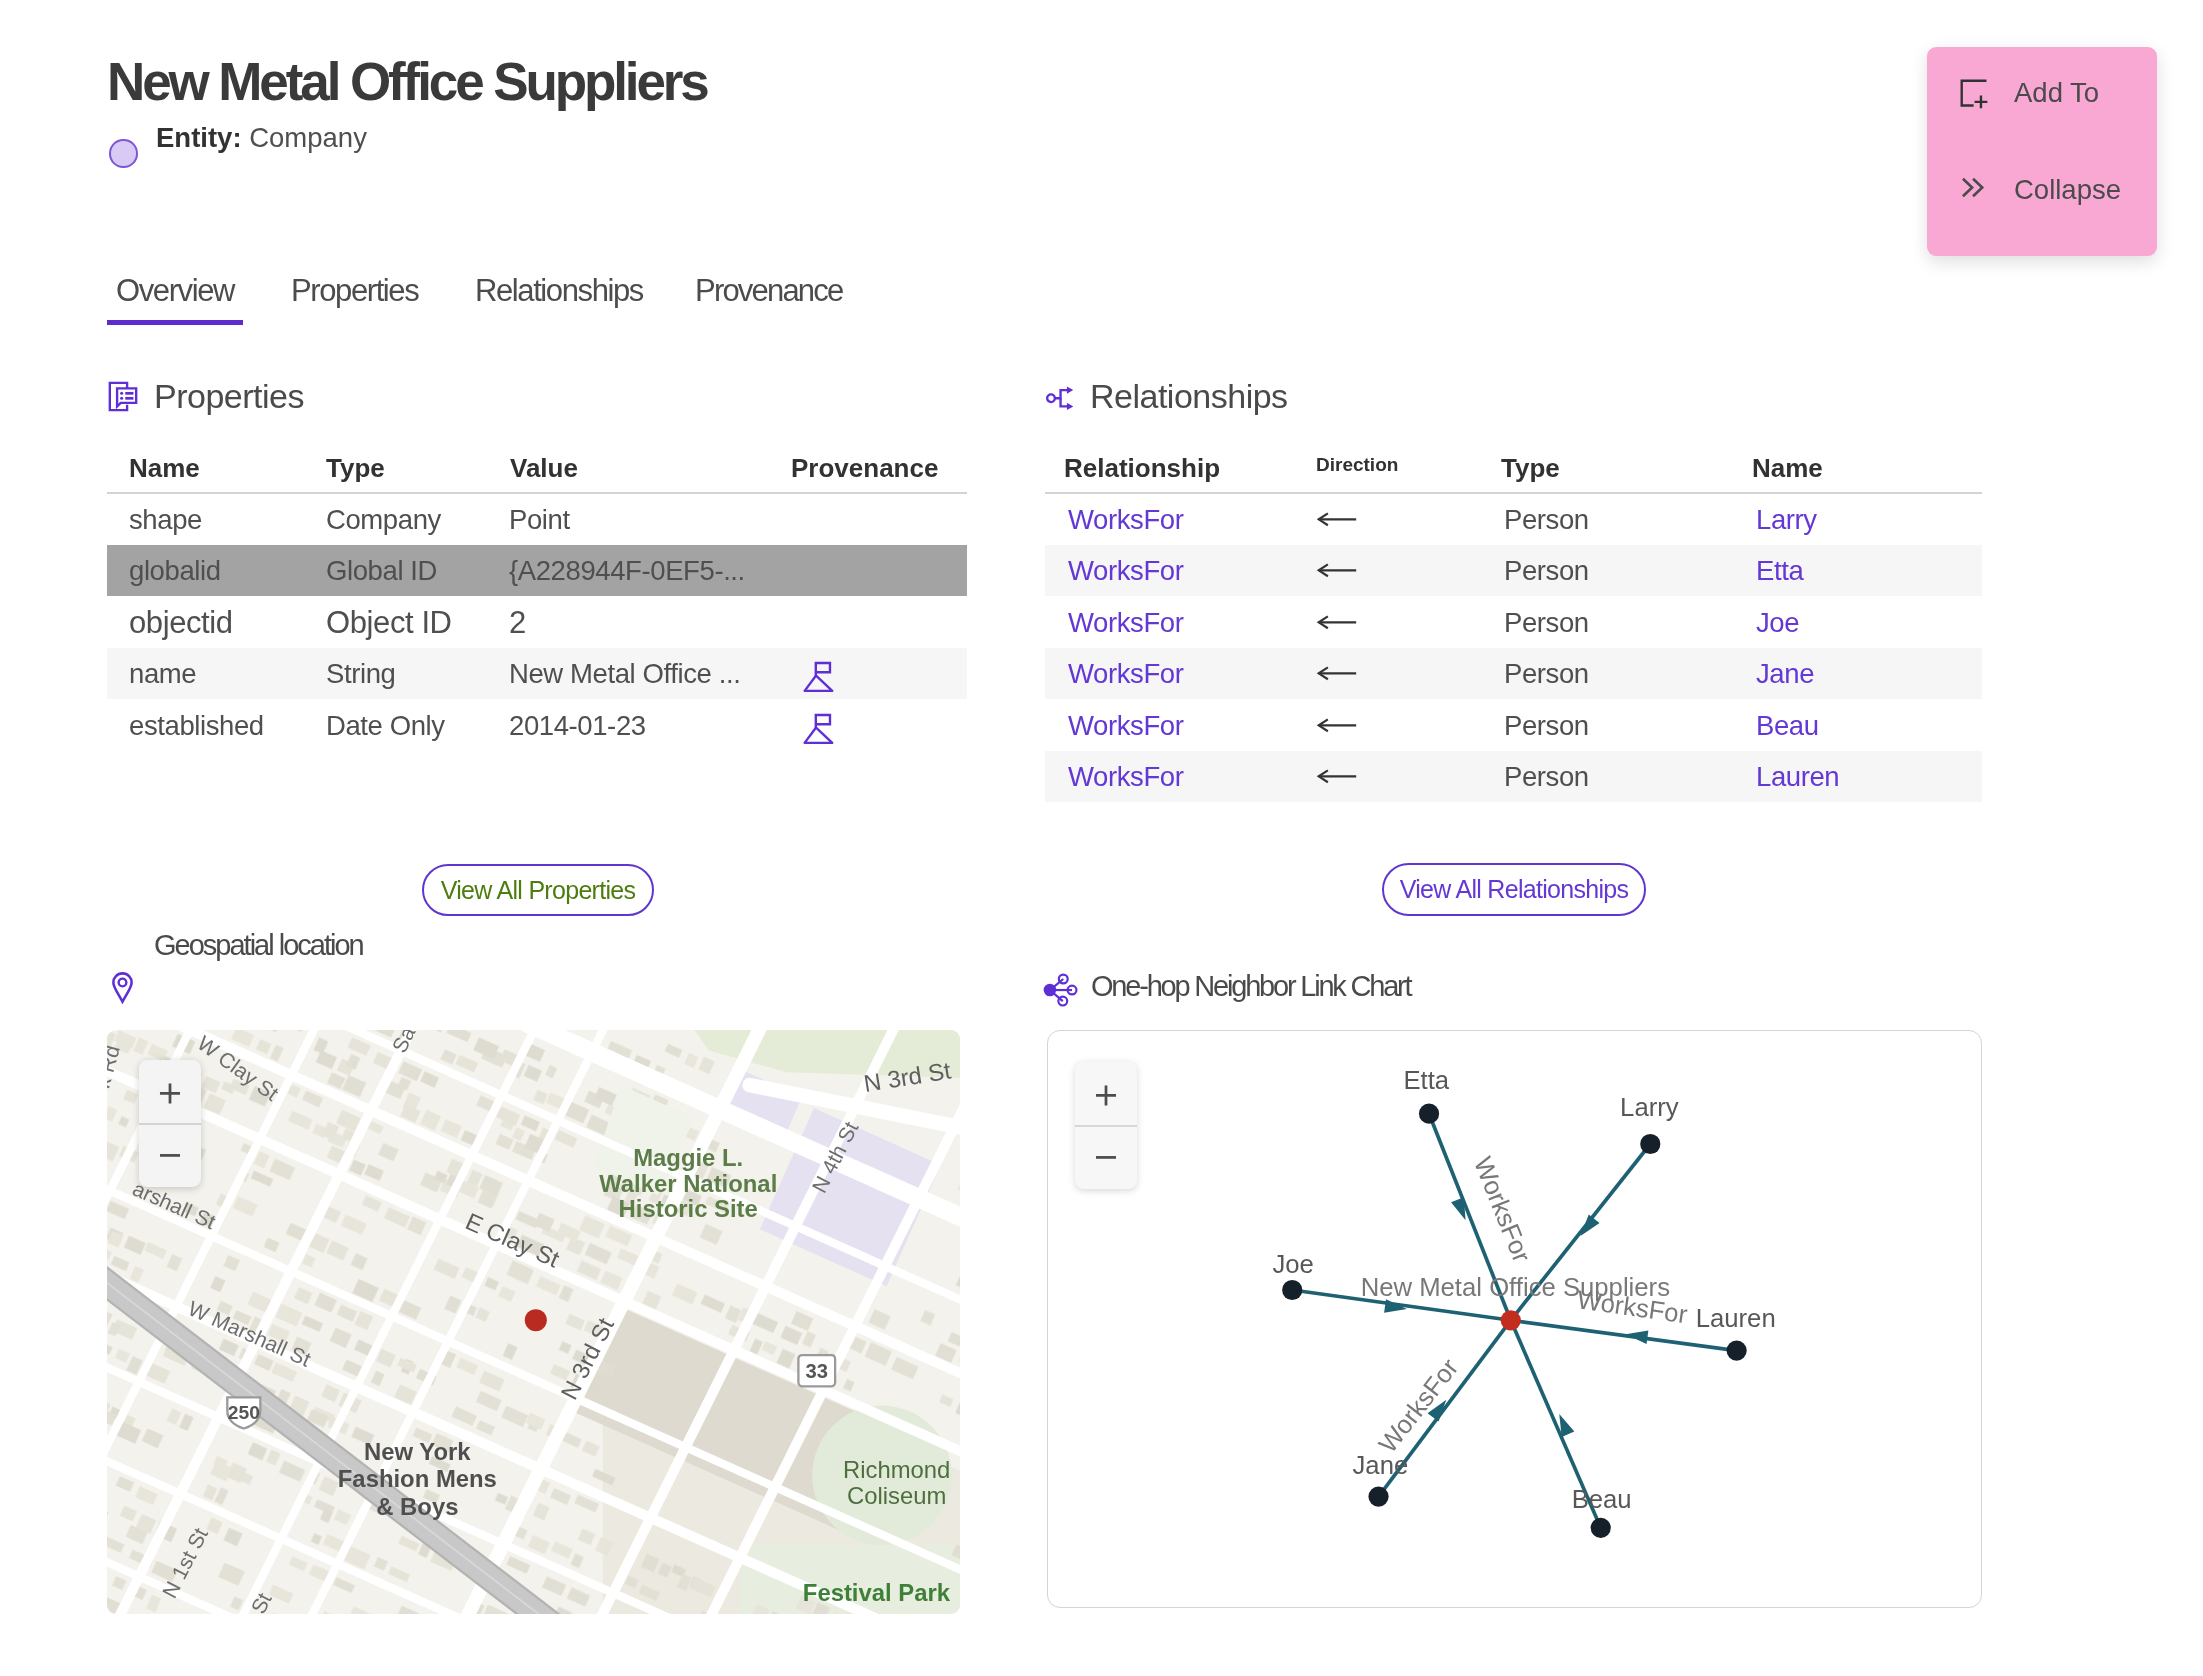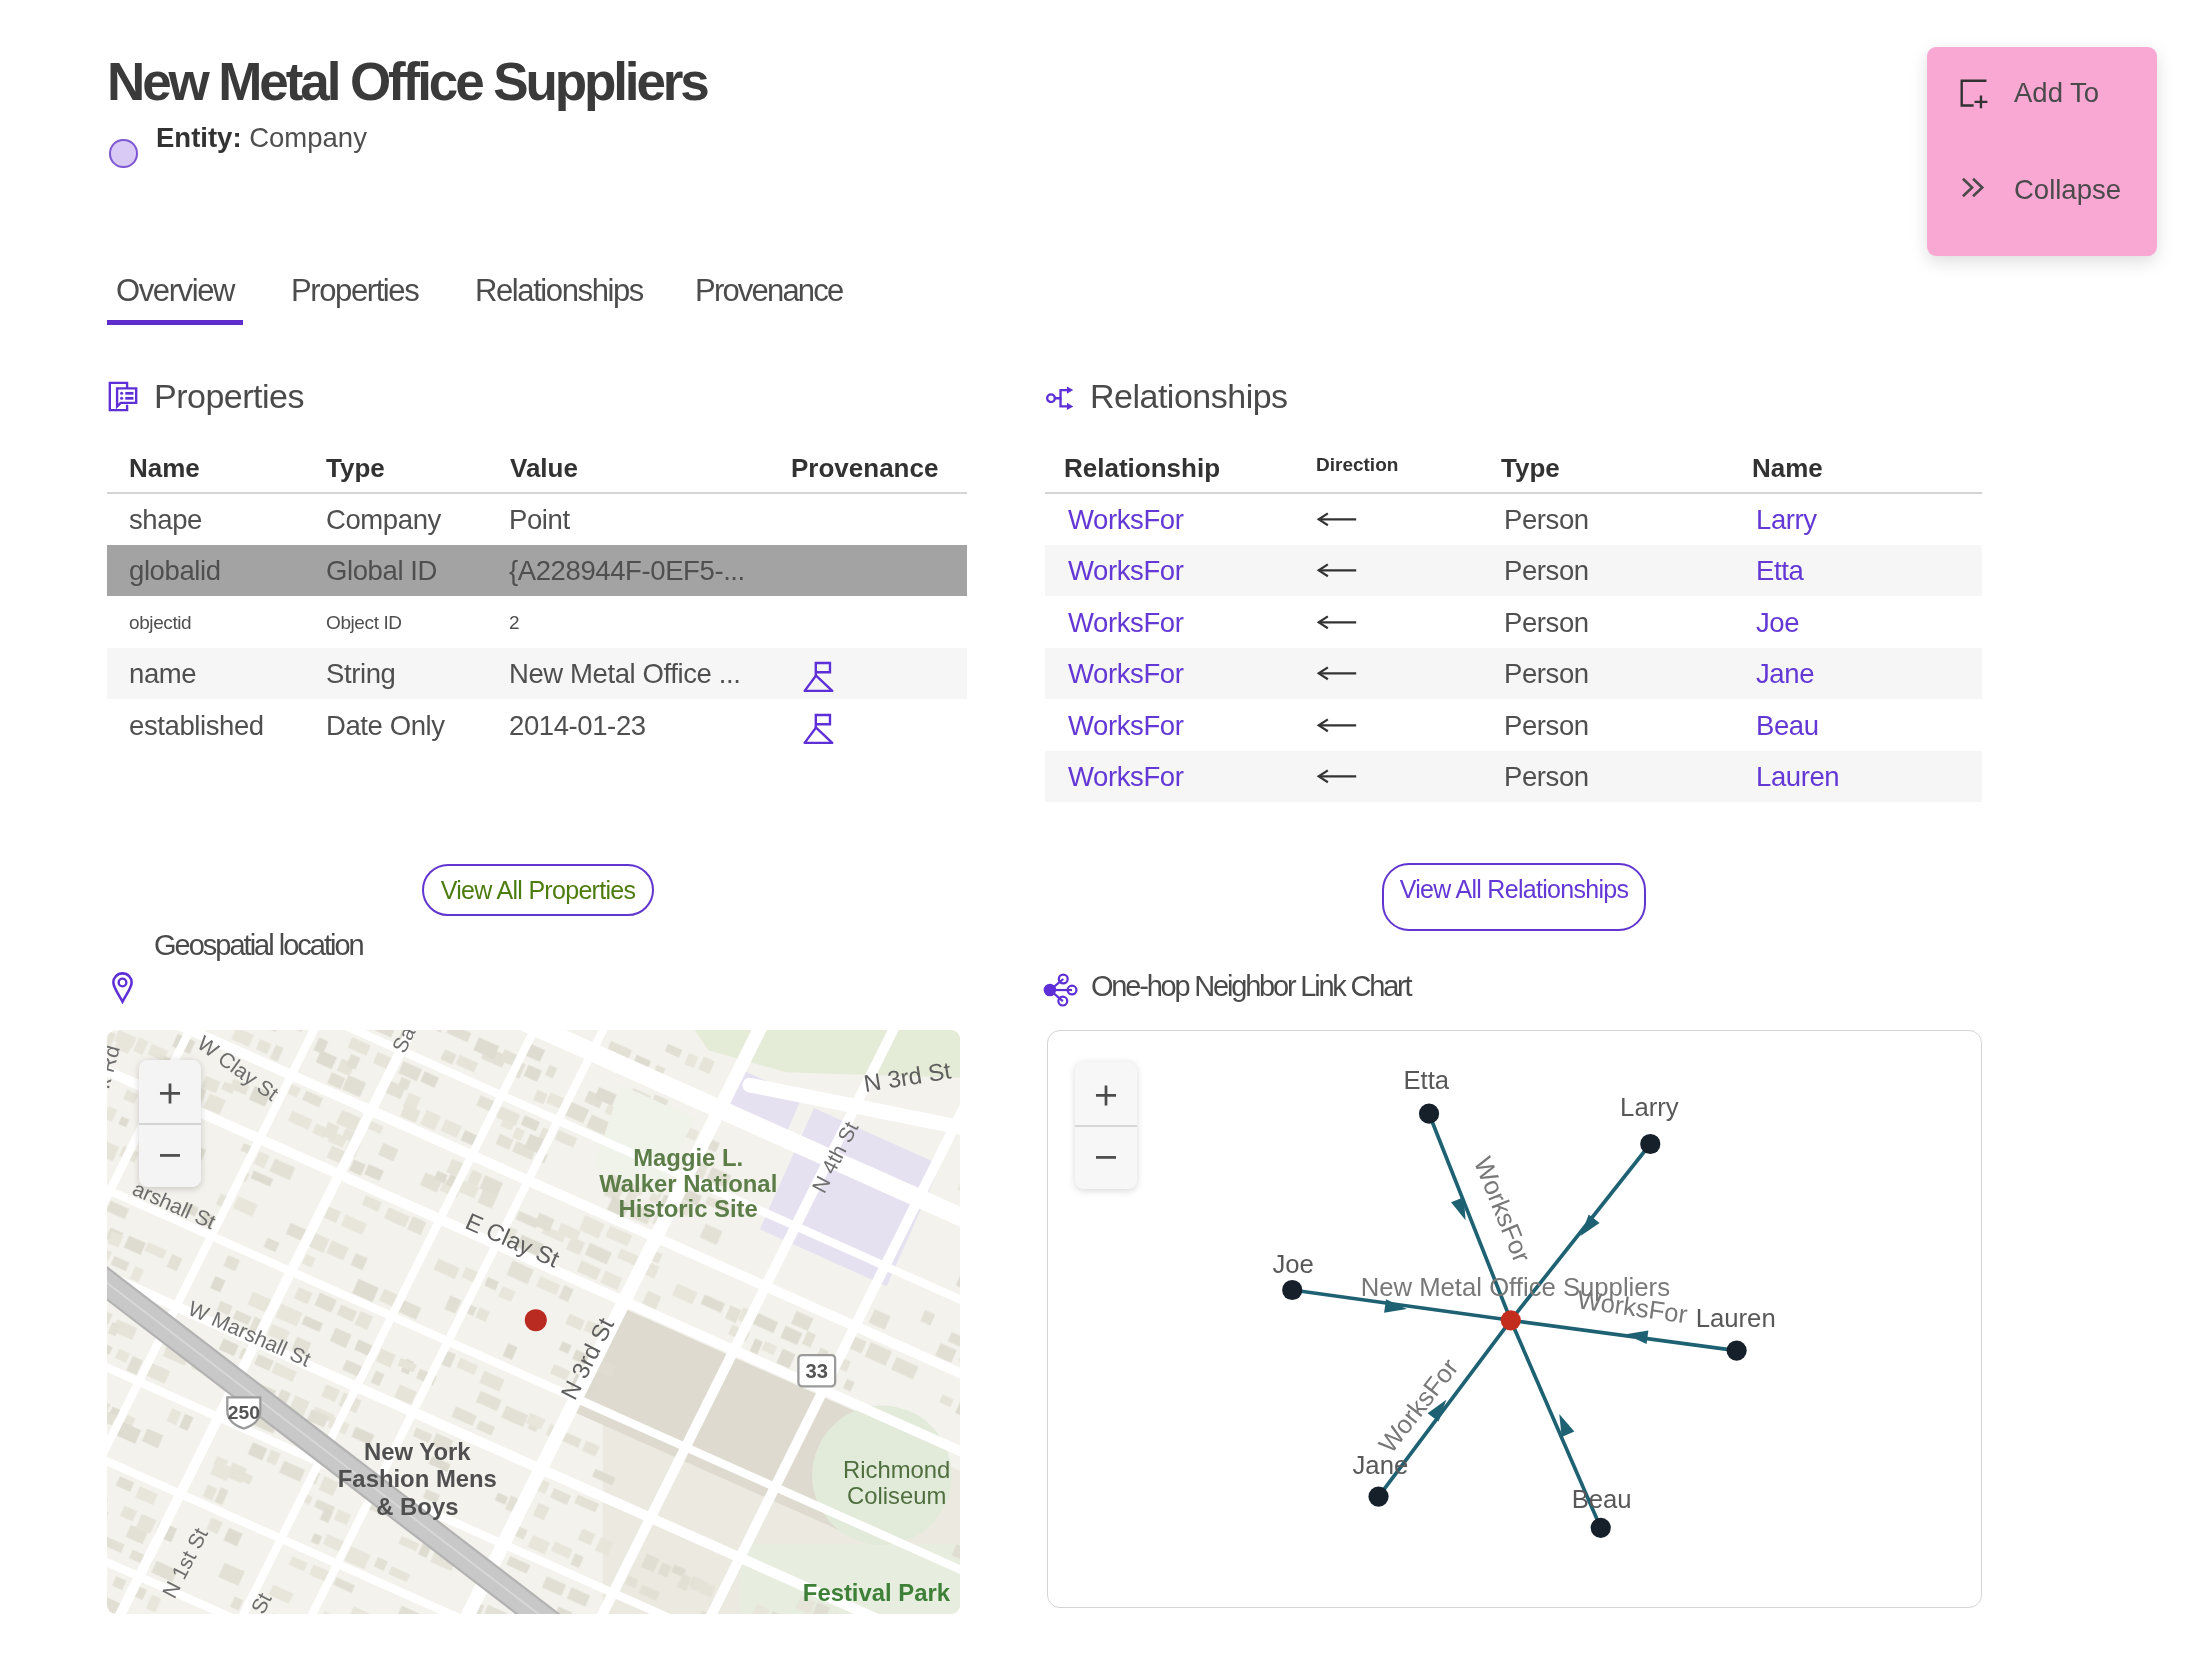--- a/index.html
+++ b/index.html
@@ -72,21 +72,21 @@
 <div style="position:absolute;left:107px;top:494px;width:860px;height:51px;line-height:51px;font-size:27.5px;color:#4f4f4f;letter-spacing:-0.4px">
 <span style="position:absolute;left:22px">shape</span>
     <span style="position:absolute;left:219px">Company</span>
     <span style="position:absolute;left:402px">Point</span>
   </div>
 <div style="position:absolute;left:107px;top:545px;width:860px;height:51px;background:#a3a3a3;line-height:51px;font-size:27.5px;color:#4f4f4f;letter-spacing:-0.4px">
 <span style="position:absolute;left:22px">globalid</span>
     <span style="position:absolute;left:219px">Global ID</span>
     <span style="position:absolute;left:402px">{A228944F-0EF5-...</span>
   </div>
-<div style="position:absolute;left:107px;top:597px;width:860px;height:51px;line-height:51px;font-size:19px;color:#4f4f4f;letter-spacing:-0.4px">
+<div style="position:absolute;left:107px;top:597px;width:860px;height:51px;line-height:51px;font-size:31px;color:#4f4f4f;letter-spacing:-0.4px">
 <span style="position:absolute;left:22px">objectid</span>
     <span style="position:absolute;left:219px">Object ID</span>
     <span style="position:absolute;left:402px">2</span>
   </div>
 <div style="position:absolute;left:107px;top:648px;width:860px;height:51px;background:#f6f6f6;line-height:51px;font-size:27.5px;color:#4f4f4f;letter-spacing:-0.4px">
 <span style="position:absolute;left:22px">name</span>
     <span style="position:absolute;left:219px">String</span>
     <span style="position:absolute;left:402px">New Metal Office ...</span>
     <div style="position:absolute;left:696px;top:10px"><svg width="32" height="33" viewBox="0 0 35 36">
         <g fill="none" stroke="#5e2fd6" stroke-width="2.6">
@@ -155,21 +155,21 @@
 <span style="position:absolute;left:23px;color:#6338d4">WorksFor</span>
     <span style="position:absolute;left:271px;top:18.4px;line-height:0"><svg width="42" height="14.7" viewBox="0 0 46 16">
         <path d="M3,8 H44" stroke="#333" stroke-width="2.4"></path>
         <path d="M13,1.5 L3,8 L13,14.5" fill="none" stroke="#333" stroke-width="2.4"></path>
       </svg></span>
     <span style="position:absolute;left:459px">Person</span>
     <span style="position:absolute;left:711px;color:#6338d4">Lauren</span>
   </div>
 
 <div class="abs" style="left:422px;top:864px;width:232px;height:52px;border:2.8px solid #6135cf;border-radius:27px;font-size:25px;color:#4d7c0f;text-align:center;line-height:48px;white-space:nowrap;letter-spacing:-0.7px">View All Properties</div>
-<div class="abs" style="left:1382px;top:863px;width:264px;height:68px;border:2.8px solid #6135cf;border-radius:27px;font-size:25px;color:#6338d4;text-align:center;line-height:49px;white-space:nowrap;letter-spacing:-0.7px">View All Relationships</div>
+<div class="abs" style="left:1382px;top:863px;width:264px;height:53px;border:2.8px solid #6135cf;border-radius:27px;font-size:25px;color:#6338d4;text-align:center;line-height:49px;white-space:nowrap;letter-spacing:-0.7px">View All Relationships</div>
 
 <div class="abs" style="left:112px;top:972px"><svg width="21" height="32" viewBox="0 0 23 35">
       <path d="M11.5,1.5 C5.7,1.5 1.5,6 1.5,11.5 C1.5,17 6,22 11.5,32.5 C17,22 21.5,17 21.5,11.5 C21.5,6 17.3,1.5 11.5,1.5 Z" fill="none" stroke="#5e2fd6" stroke-width="2.8"></path>
       <circle cx="11.5" cy="11.5" r="4.2" fill="none" stroke="#5e2fd6" stroke-width="2.6"></circle>
     </svg></div>
 <div class="abs" style="left:154px;top:931px;font-size:29px;color:#4a4a4a;line-height:1.02;letter-spacing:-2px">Geospatial location</div>
 <div class="abs" style="left:1043px;top:973px"><svg width="35" height="35" viewBox="0 0 38 38">
       <g fill="none" stroke="#5e2fd6" stroke-width="2.4">
 <line x1="7.5" y1="18.5" x2="31.5" y2="18.5"></line>
 <line x1="7.5" y1="18.5" x2="22" y2="6.5"></line>

